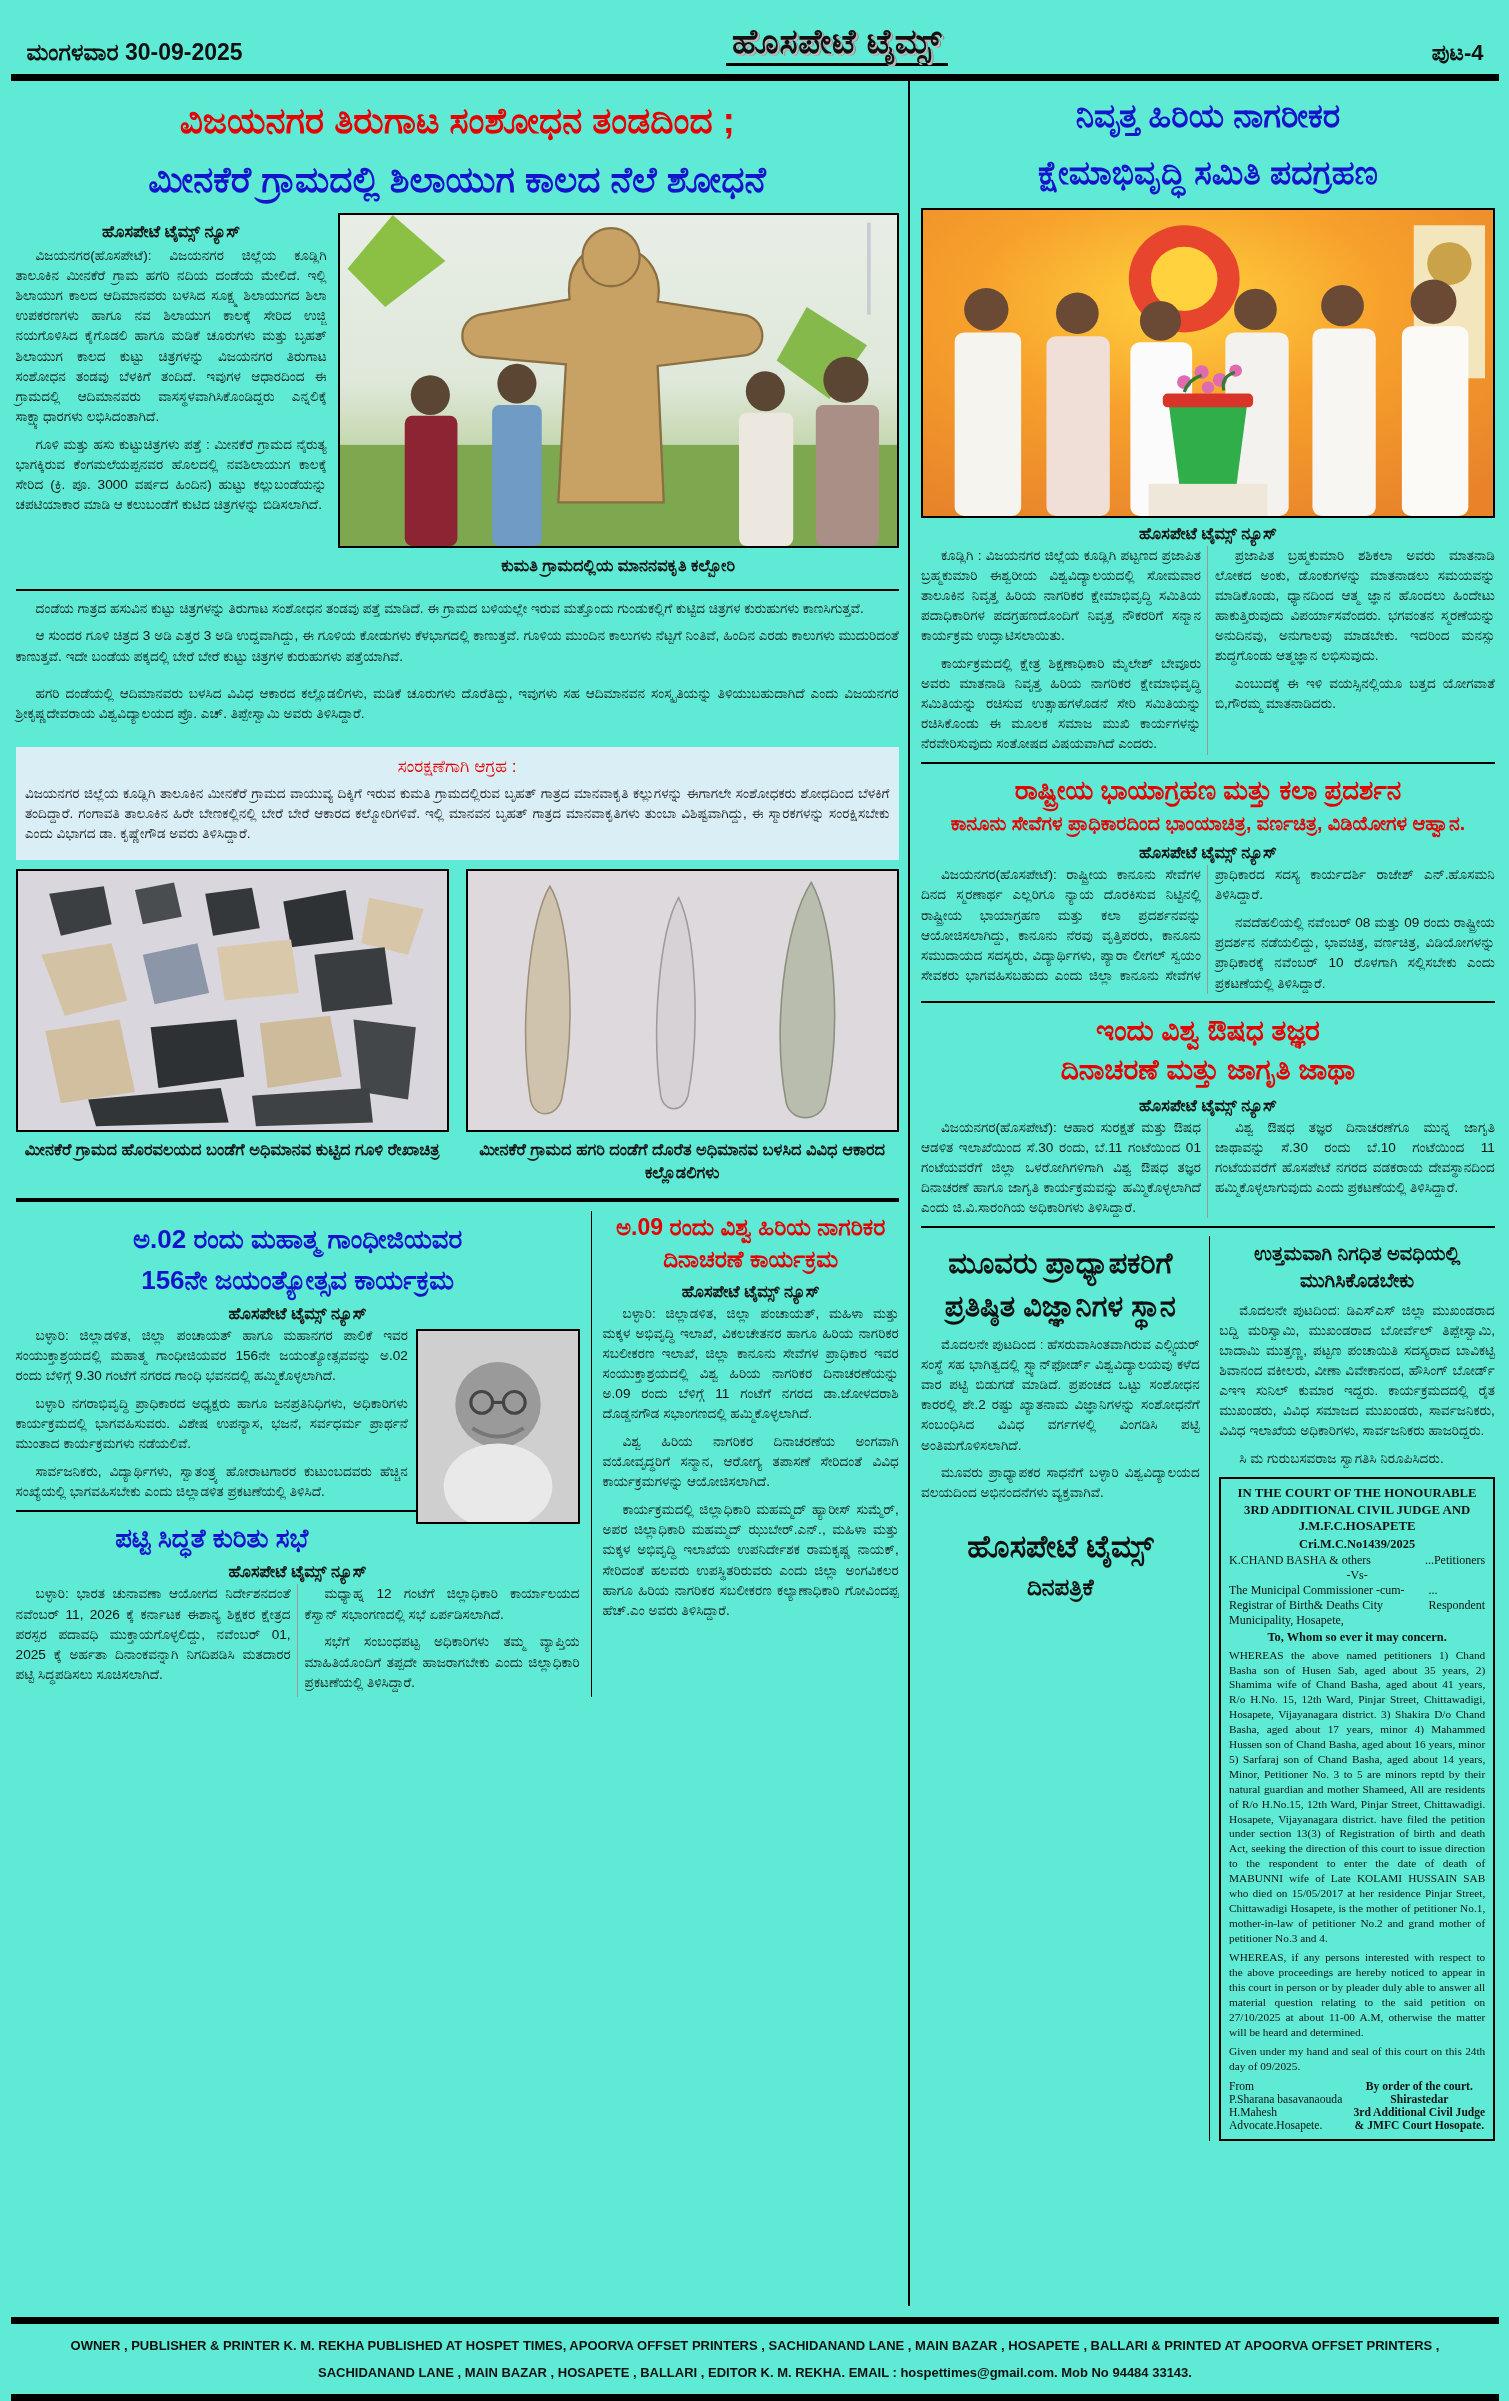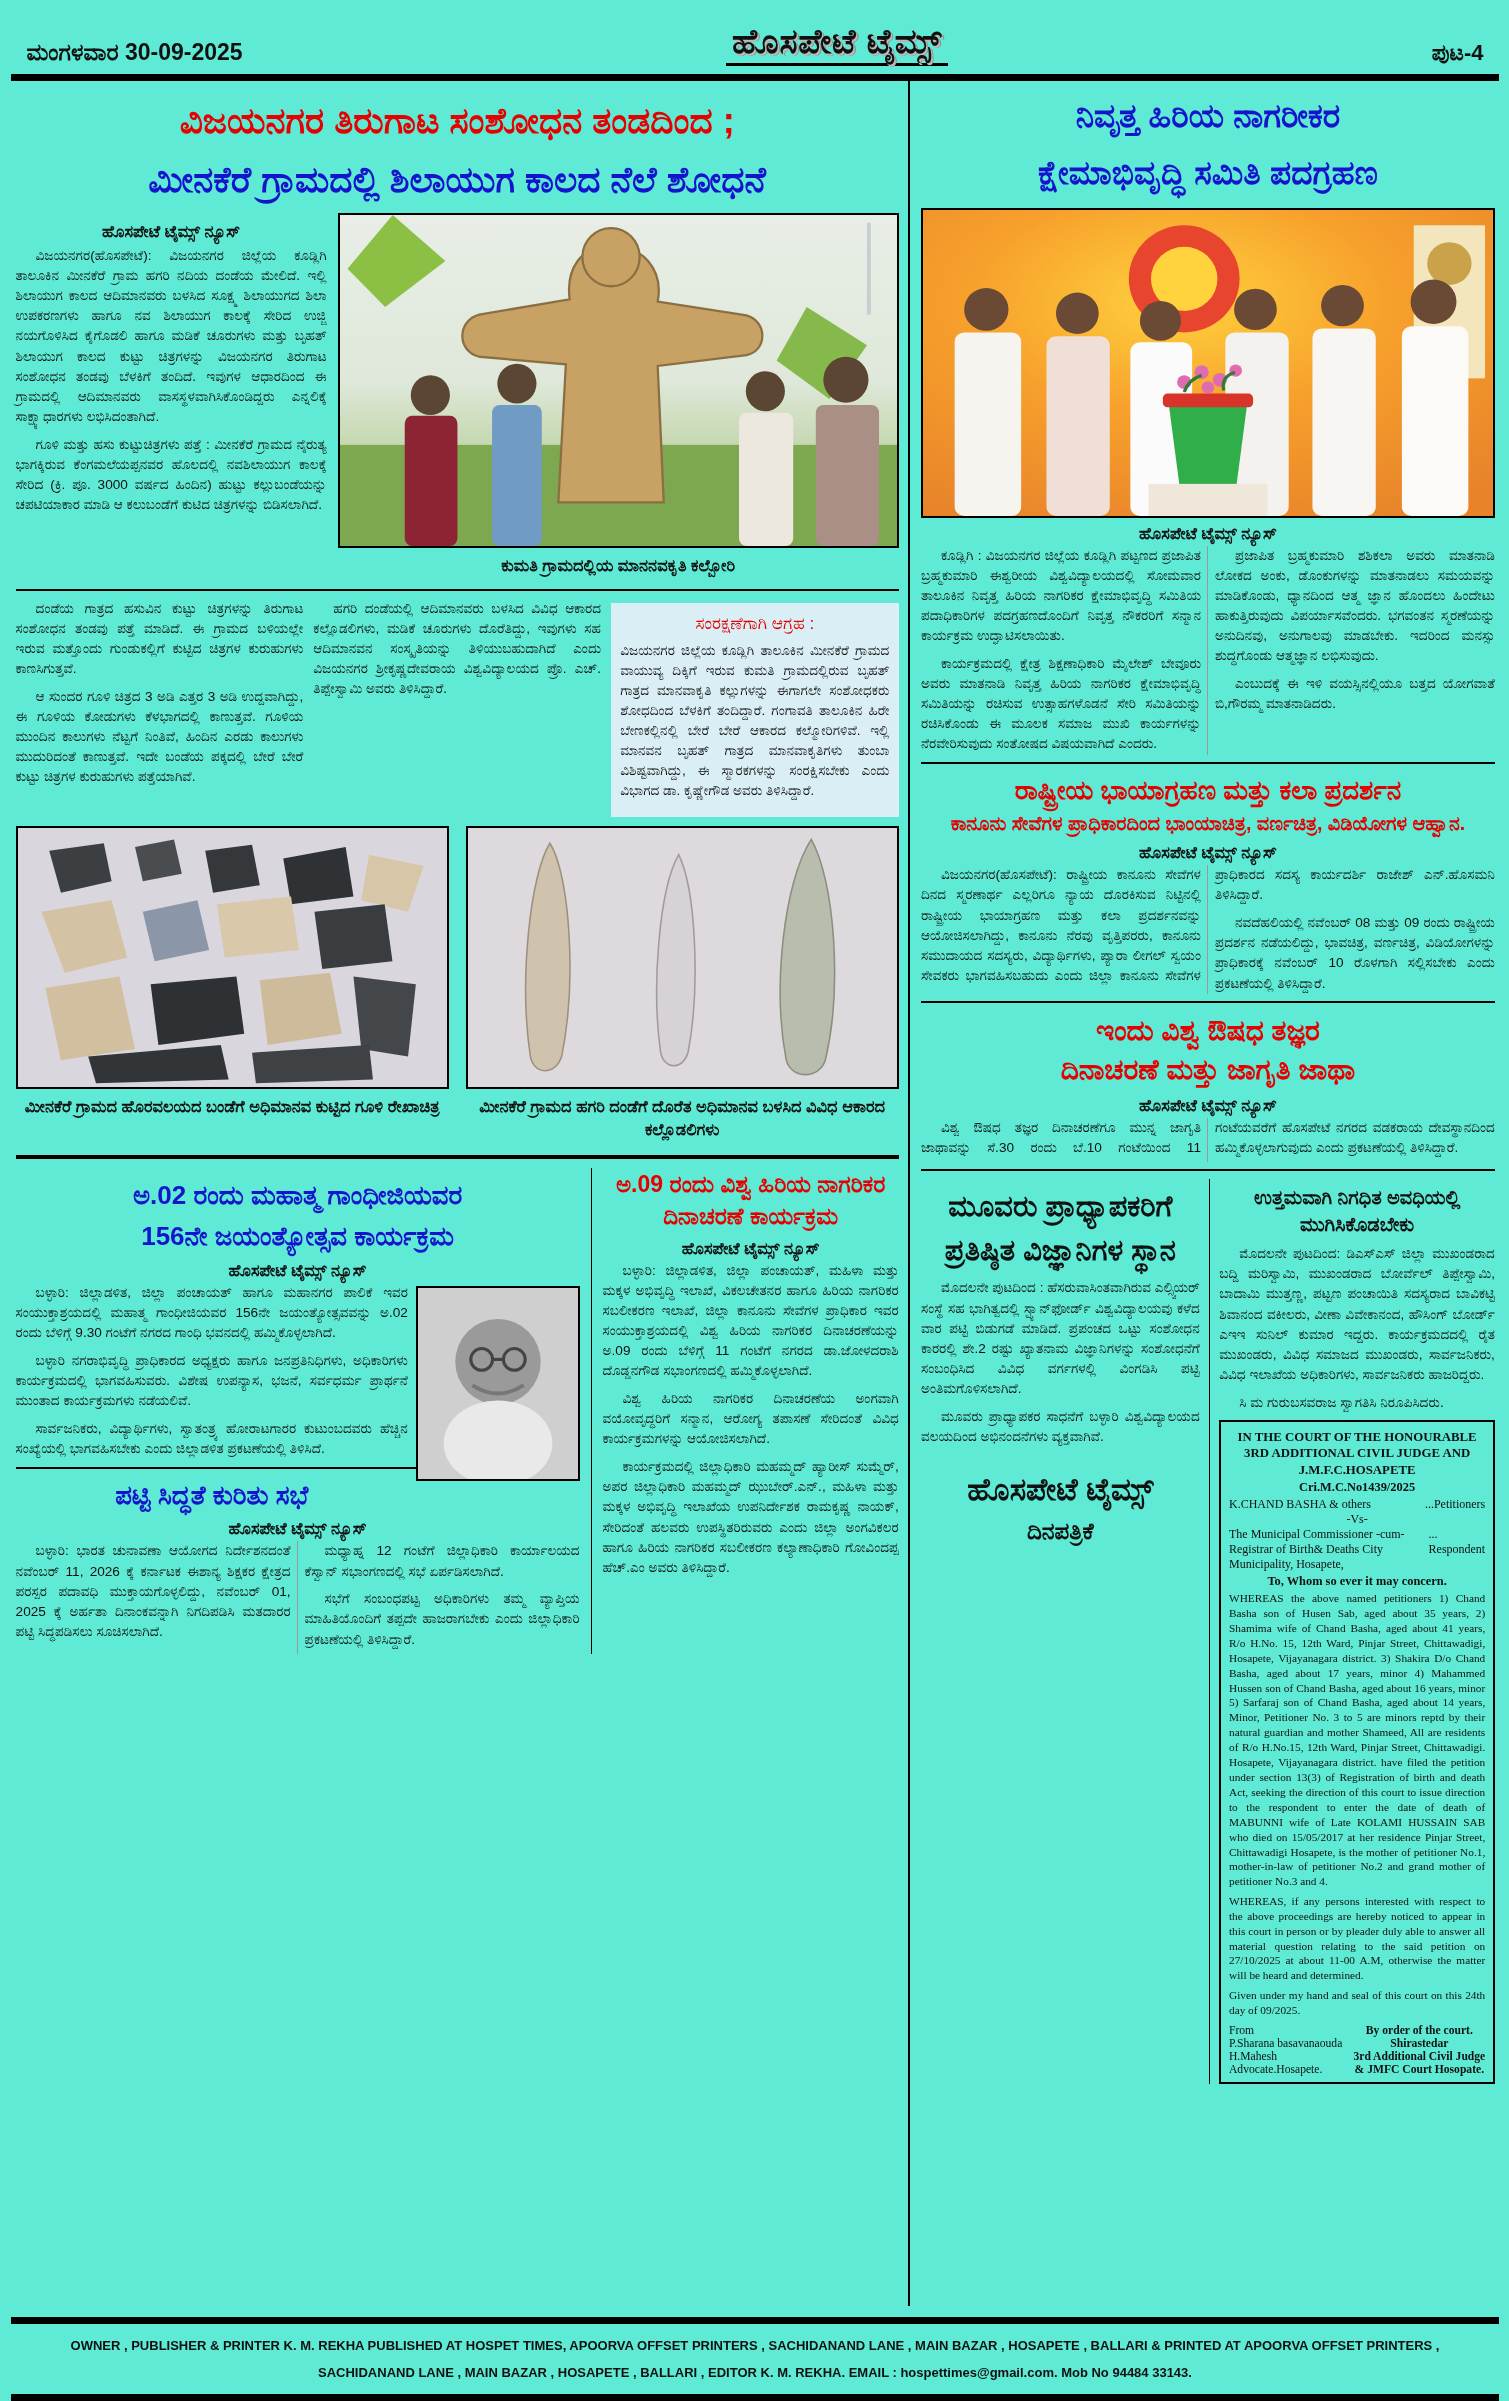--- a/index.html
+++ b/index.html
@@ -30,21 +30,21 @@
   .bodytext p { margin-bottom:7.7px; text-indent:20px; }
   
   .photo { border:2.3px solid #000; background:#ddd; position:relative; overflow:hidden; }
   .caption { text-align:center; font-weight:bold; font-size:16.3px; margin:6.2px 0 4.6px 0; line-height:1.4; }
   .rule { border-top:2.3px solid #000; margin:7.7px 0; }
   .rule-heavy { border-top:4.6px solid #000; margin:9.3px 0; }
   
   .a1-top { display:flex; gap:11px; }
   .a1-top .txtcol { width:311px; }
   .a1-top .photowrap { flex:1; }
-  .cols3 { display:flex; gap:10px; margin-top:7.7px; }
+  .cols3 { display:flex; gap:10px; margin-top:7.7px;flex-direction:column; }
   .cols3 .c { flex:1; }
   .hbox { background:#d9eef5; padding:7.7px 9.3px; margin-top:4.6px; }
   .hbox .hbox-title { color:#e60000; font-weight:normal; font-size:17px; text-align:center; margin-bottom:4.6px; }
   .hbox .bodytext p { text-indent:0; }
   .artifacts { display:flex; gap:17px; margin-top:9.3px; }
   .artifacts .awrap { flex:1; }
   
   .stories { display:flex; margin-top:4.6px; }
   .story-l { width:575px; padding-right:11px; }
   .story-r { flex:1; border-left:1.5px solid #000; padding-left:11px; }
@@ -306,20 +306,21 @@
         <p>ವಿಜಯನಗರ(ಹೊಸಪೇಟೆ): ರಾಷ್ಟ್ರೀಯ ಕಾನೂನು ಸೇವೆಗಳ ದಿನದ ಸ್ಮರಣಾರ್ಥ ಎಲ್ಲರಿಗೂ ನ್ಯಾಯ ದೊರಕಿಸುವ ನಿಟ್ಟಿನಲ್ಲಿ ರಾಷ್ಟ್ರೀಯ ಭಾಯಾಗ್ರಹಣ ಮತ್ತು ಕಲಾ ಪ್ರದರ್ಶನವನ್ನು ಆಯೋಜಿಸಲಾಗಿದ್ದು, ಕಾನೂನು ನೆರವು ವೃತ್ತಿಪರರು, ಕಾನೂನು ಸಮುದಾಯದ ಸದಸ್ಯರು, ವಿದ್ಯಾರ್ಥಿಗಳು, ಪ್ಯಾರಾ ಲೀಗಲ್ ಸ್ವಯಂ ಸೇವಕರು ಭಾಗವಹಿಸಬಹುದು ಎಂದು ಜಿಲ್ಲಾ ಕಾನೂನು ಸೇವೆಗಳ ಪ್ರಾಧಿಕಾರದ ಸದಸ್ಯ ಕಾರ್ಯದರ್ಶಿ ರಾಜೇಶ್ ಎನ್.ಹೊಸಮನಿ ತಿಳಿಸಿದ್ದಾರೆ.</p>
         <p>ನವದೆಹಲಿಯಲ್ಲಿ ನವೆಂಬರ್ 08 ಮತ್ತು 09 ರಂದು ರಾಷ್ಟ್ರೀಯ ಪ್ರದರ್ಶನ ನಡೆಯಲಿದ್ದು, ಭಾವಚಿತ್ರ, ವರ್ಣಚಿತ್ರ, ವಿಡಿಯೋಗಳನ್ನು ಪ್ರಾಧಿಕಾರಕ್ಕೆ ನವೆಂಬರ್ 10 ರೊಳಗಾಗಿ ಸಲ್ಲಿಸಬೇಕು ಎಂದು ಪ್ರಕಟಣೆಯಲ್ಲಿ ತಿಳಿಸಿದ್ದಾರೆ.</p>
       </div>
 
       <div class="rule"></div>
 
       <div class="hl red" style="font-size:28px;">ಇಂದು ವಿಶ್ವ ಔಷಧ ತಜ್ಞರ</div>
       <div class="hl red" style="font-size:28px; margin-top:0;">ದಿನಾಚರಣೆ ಮತ್ತು ಜಾಗೃತಿ ಜಾಥಾ</div>
       <div class="dateline">ಹೊಸಪೇಟೆ ಟೈಮ್ಸ್ ನ್ಯೂಸ್</div>
       <div class="bodytext cols2 r-article">
+        <p>ವಿಜಯನಗರ(ಹೊಸಪೇಟೆ): ಆಹಾರ ಸುರಕ್ಷತೆ ಮತ್ತು ಔಷಧ ಆಡಳಿತ ಇಲಾಖೆಯಿಂದ ಸೆ.30 ರಂದು, ಬೆ.11 ಗಂಟೆಯಿಂದ 01 ಗಂಟೆಯವರೆಗೆ ಜಿಲ್ಲಾ ಒಳರೋಗಿಗಳಿಗಾಗಿ ವಿಶ್ವ ಔಷಧ ತಜ್ಞರ ದಿನಾಚರಣೆ ಹಾಗೂ ಜಾಗೃತಿ ಕಾರ್ಯಕ್ರಮವನ್ನು ಹಮ್ಮಿಕೊಳ್ಳಲಾಗಿದೆ ಎಂದು ಜಿ.ವಿ.ಸಾರಂಗಿಯ ಅಧಿಕಾರಿಗಳು ತಿಳಿಸಿದ್ದಾರೆ.</p>
         <p>ವಿಶ್ವ ಔಷಧ ತಜ್ಞರ ದಿನಾಚರಣೆಗೂ ಮುನ್ನ ಜಾಗೃತಿ ಜಾಥಾವನ್ನು ಸೆ.30 ರಂದು ಬೆ.10 ಗಂಟೆಯಿಂದ 11 ಗಂಟೆಯವರೆಗೆ ಹೊಸಪೇಟೆ ನಗರದ ವಡಕರಾಯ ದೇವಸ್ಥಾನದಿಂದ ಹಮ್ಮಿಕೊಳ್ಳಲಾಗುವುದು ಎಂದು ಪ್ರಕಟಣೆಯಲ್ಲಿ ತಿಳಿಸಿದ್ದಾರೆ.</p>
       </div>
 
       <div class="rule"></div>
 
       <div class="r-bottom">
         <div class="r-bot-l">
           <div class="stack-head">ಮೂವರು ಪ್ರಾಧ್ಯಾಪಕರಿಗೆ ಪ್ರತಿಷ್ಠಿತ ವಿಜ್ಞಾನಿಗಳ ಸ್ಥಾನ</div>
           <div class="bodytext">
             <p>ಮೊದಲನೇ ಪುಟದಿಂದ : ಹೆಸರುವಾಸಿಂತವಾಗಿರುವ ಎಲ್ಸ್ವಿಯರ್ ಸಂಸ್ಥೆ ಸಹ ಭಾಗಿತ್ವದಲ್ಲಿ ಸ್ಟ್ಯಾನ್‌ಫೋರ್ಡ್ ವಿಶ್ವವಿದ್ಯಾಲಯವು ಕಳೆದ ವಾರ ಪಟ್ಟಿ ಬಿಡುಗಡೆ ಮಾಡಿದೆ. ಪ್ರಪಂಚದ ಒಟ್ಟು ಸಂಶೋಧನ ಕಾರರಲ್ಲಿ ಶೇ.2 ರಷ್ಟು ಖ್ಯಾತನಾಮ ವಿಜ್ಞಾನಿಗಳನ್ನು ಸಂಶೋಧನೆಗೆ ಸಂಬಂಧಿಸಿದ ವಿವಿಧ ವರ್ಗಗಳಲ್ಲಿ ವಿಂಗಡಿಸಿ ಪಟ್ಟಿ ಅಂತಿಮಗೊಳಿಸಲಾಗಿದೆ.</p>

